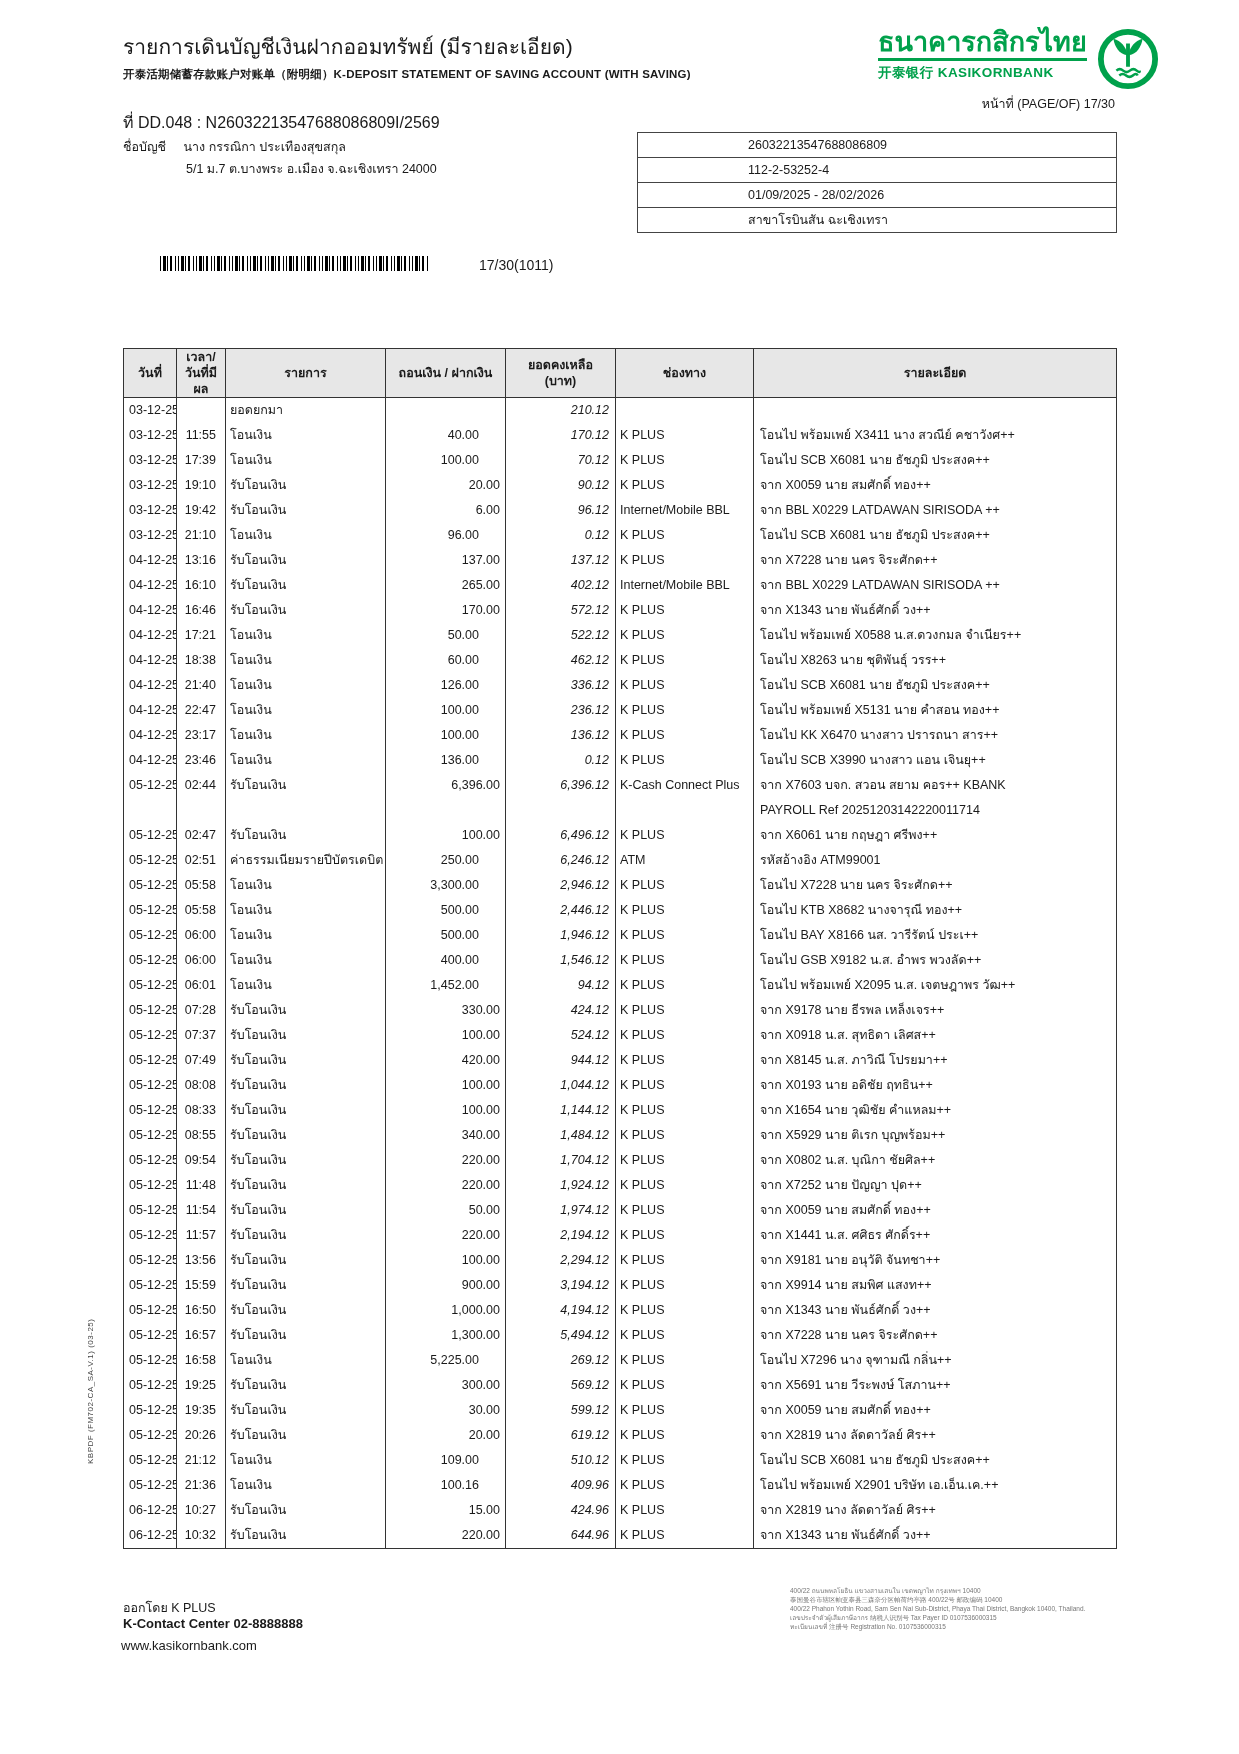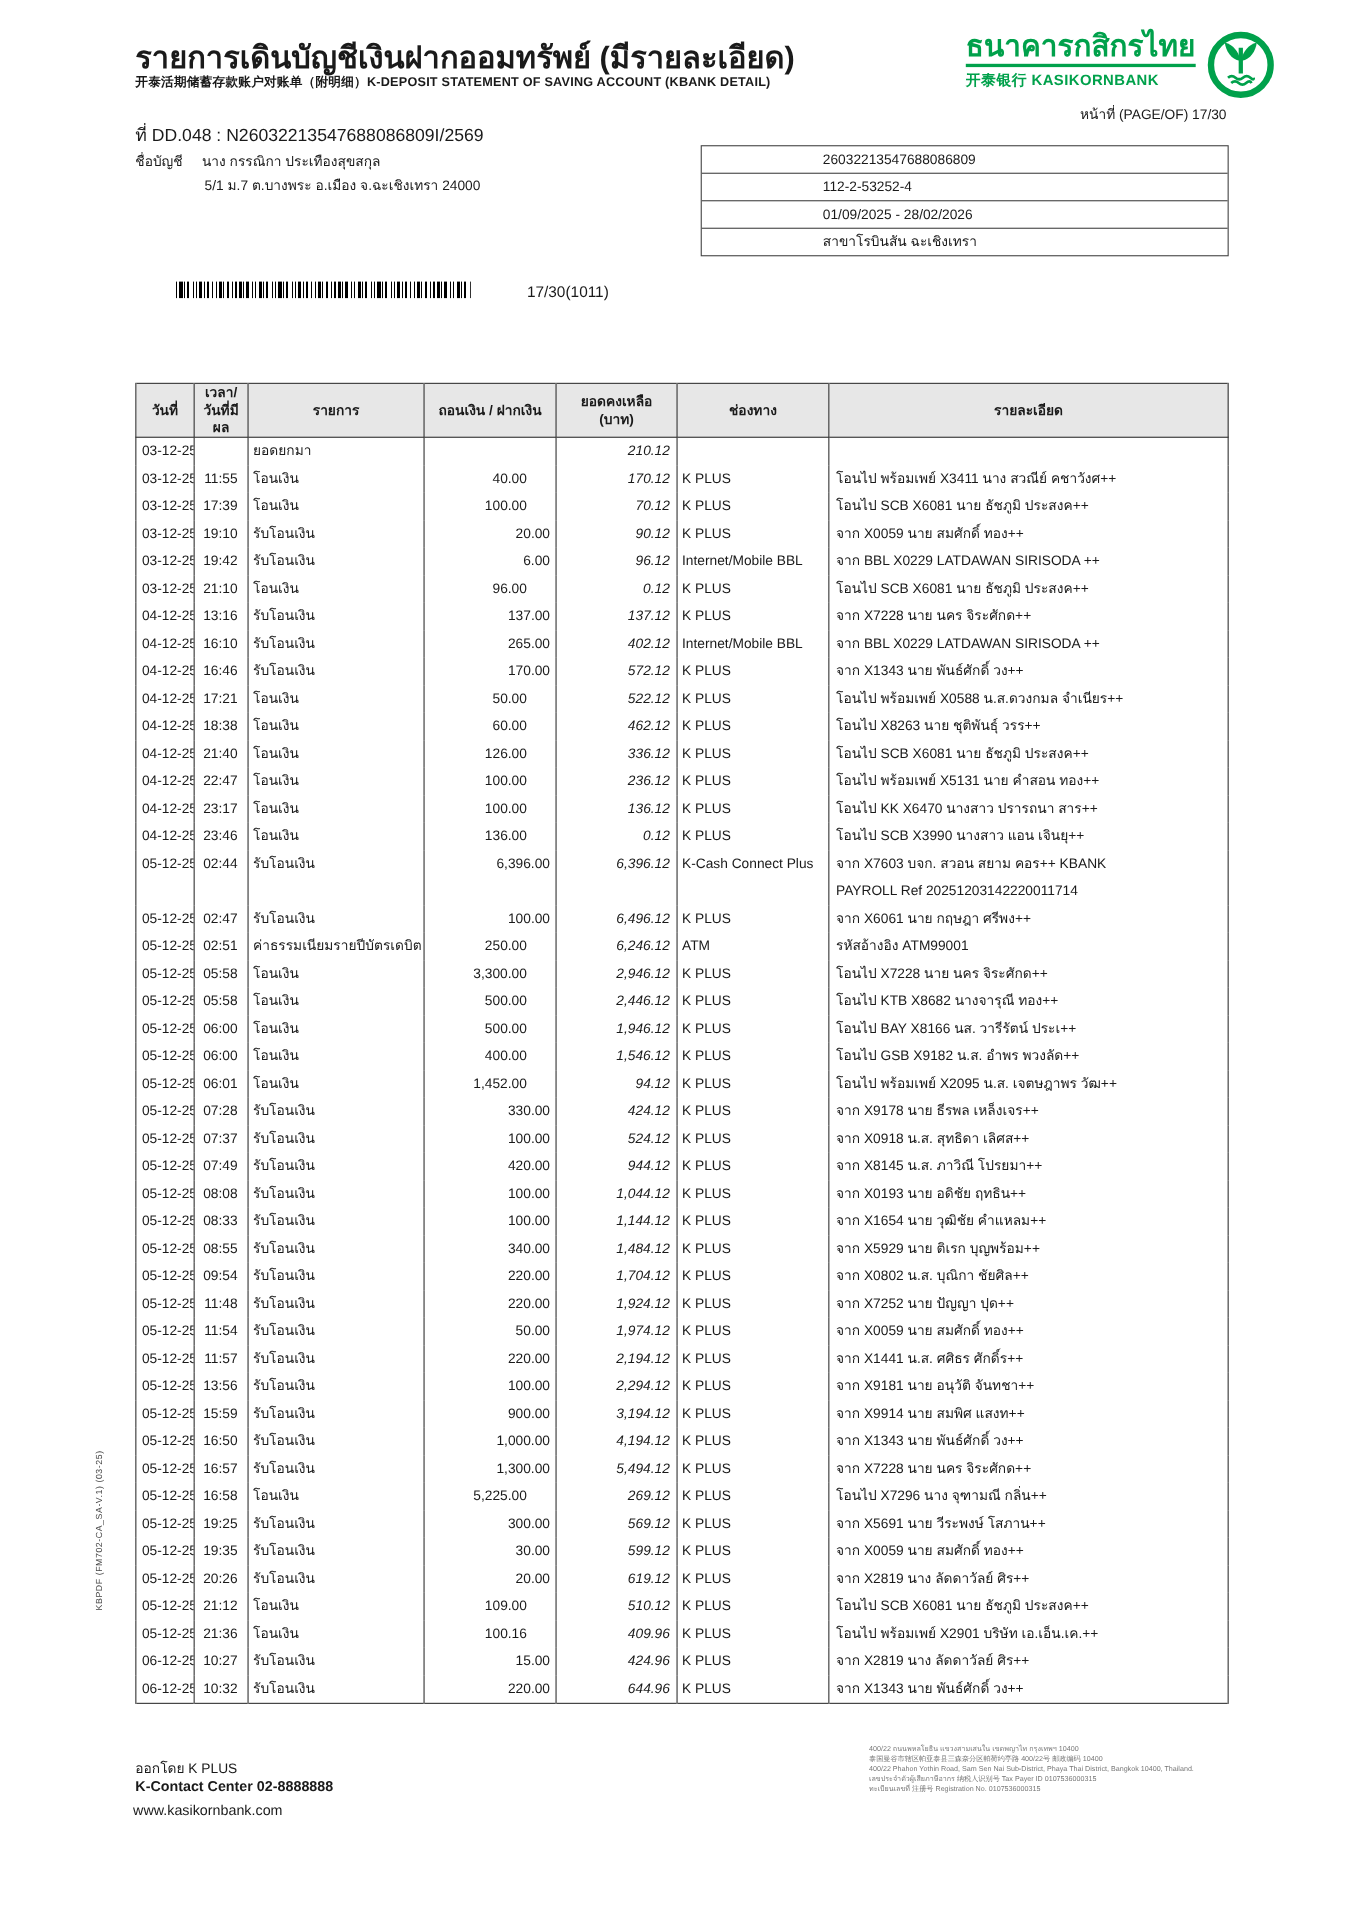--- a/index.html
+++ b/index.html
@@ -4,21 +4,21 @@
 <style>
   html,body{margin:0;padding:0;}
   body{
     width:1239px;height:1754px;background:#ffffff;position:relative;
     font-family:"Liberation Sans","DejaVu Sans",sans-serif;color:#1a1a1a;
     -webkit-font-smoothing:antialiased;
   }
   .abs{position:absolute;}
 
   
-  .doc-title{left:123px;top:30px;font-size:28px;font-weight:bold;}
+  .doc-title{left:123px;top:30px;font-size:21px;font-weight:normal;}
   .doc-subtitle{left:123px;top:67px;font-size:11.5px;font-weight:bold;letter-spacing:.2px;}
 
   .logo-wrap{left:878px;top:28px;display:flex;align-items:flex-start;gap:10px;}
   .logo-texts{text-align:left;}
   .logo-thai{font-size:27px;font-weight:bold;line-height:28px;border-bottom:3px solid var(--green);padding-bottom:2px;}
   .logo-sub{font-size:13.5px;font-weight:bold;margin-top:3px;letter-spacing:.4px;}
   .logo-mark{width:62px;height:62px;}
 
   .page-of{left:860px;top:94px;width:255px;text-align:right;font-size:12.5px;}
   .doc-no{left:123px;top:110px;font-size:16px;}
@@ -67,21 +67,21 @@
   .f-contact{left:123px;top:1616px;font-size:13px;font-weight:bold;}
   .f-web{left:121px;top:1638px;font-size:13px;}
   .f-addr{left:790px;top:1586px;width:340px;font-size:6.5px;line-height:9px;color:#777;}
   :root{--green:#00A14B;}
   .green{color:var(--green);}
 </style>
 </head>
 <body>
 
 <div class="abs doc-title">รายการเดินบัญชีเงินฝากออมทรัพย์ (มีรายละเอียด)</div>
-<div class="abs doc-subtitle">开泰活期储蓄存款账户对账单（附明细）K-DEPOSIT STATEMENT OF SAVING ACCOUNT (KBANK DETAIL)</div>
+<div class="abs doc-subtitle">开泰活期储蓄存款账户对账单（附明细）K-DEPOSIT STATEMENT OF SAVING ACCOUNT (WITH SAVING)</div>
 
 <div class="abs logo-wrap">
   <div class="logo-texts">
     <div class="logo-thai green">ธนาคารกสิกรไทย</div>
     <div class="logo-sub green">开泰银行 KASIKORNBANK</div>
   </div>
   <svg class="logo-mark" viewBox="0 0 64 64">
     <circle cx="32" cy="32" r="28" fill="none" stroke="#00A14B" stroke-width="6"></circle>
     <path d="M32 16 L32 40" stroke="#00A14B" stroke-width="4" fill="none"></path>
     <path d="M31 28 C 23 27, 18 19, 17 11 C 25 13, 30 20, 31 26 Z" fill="#00A14B"></path>

